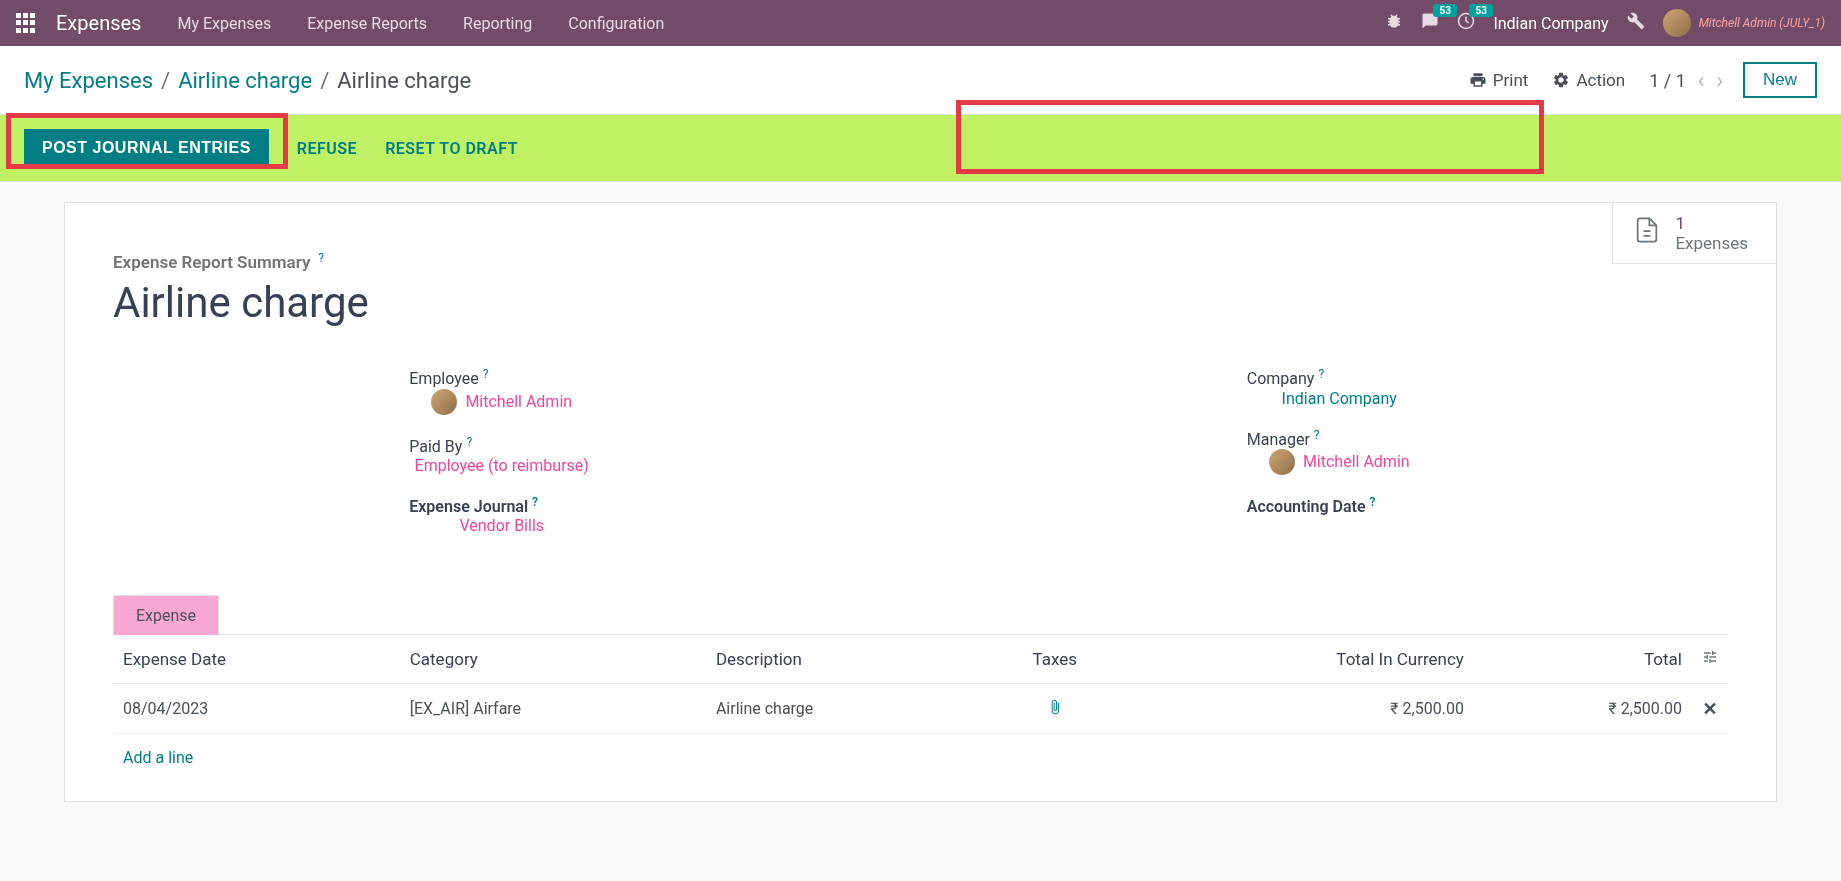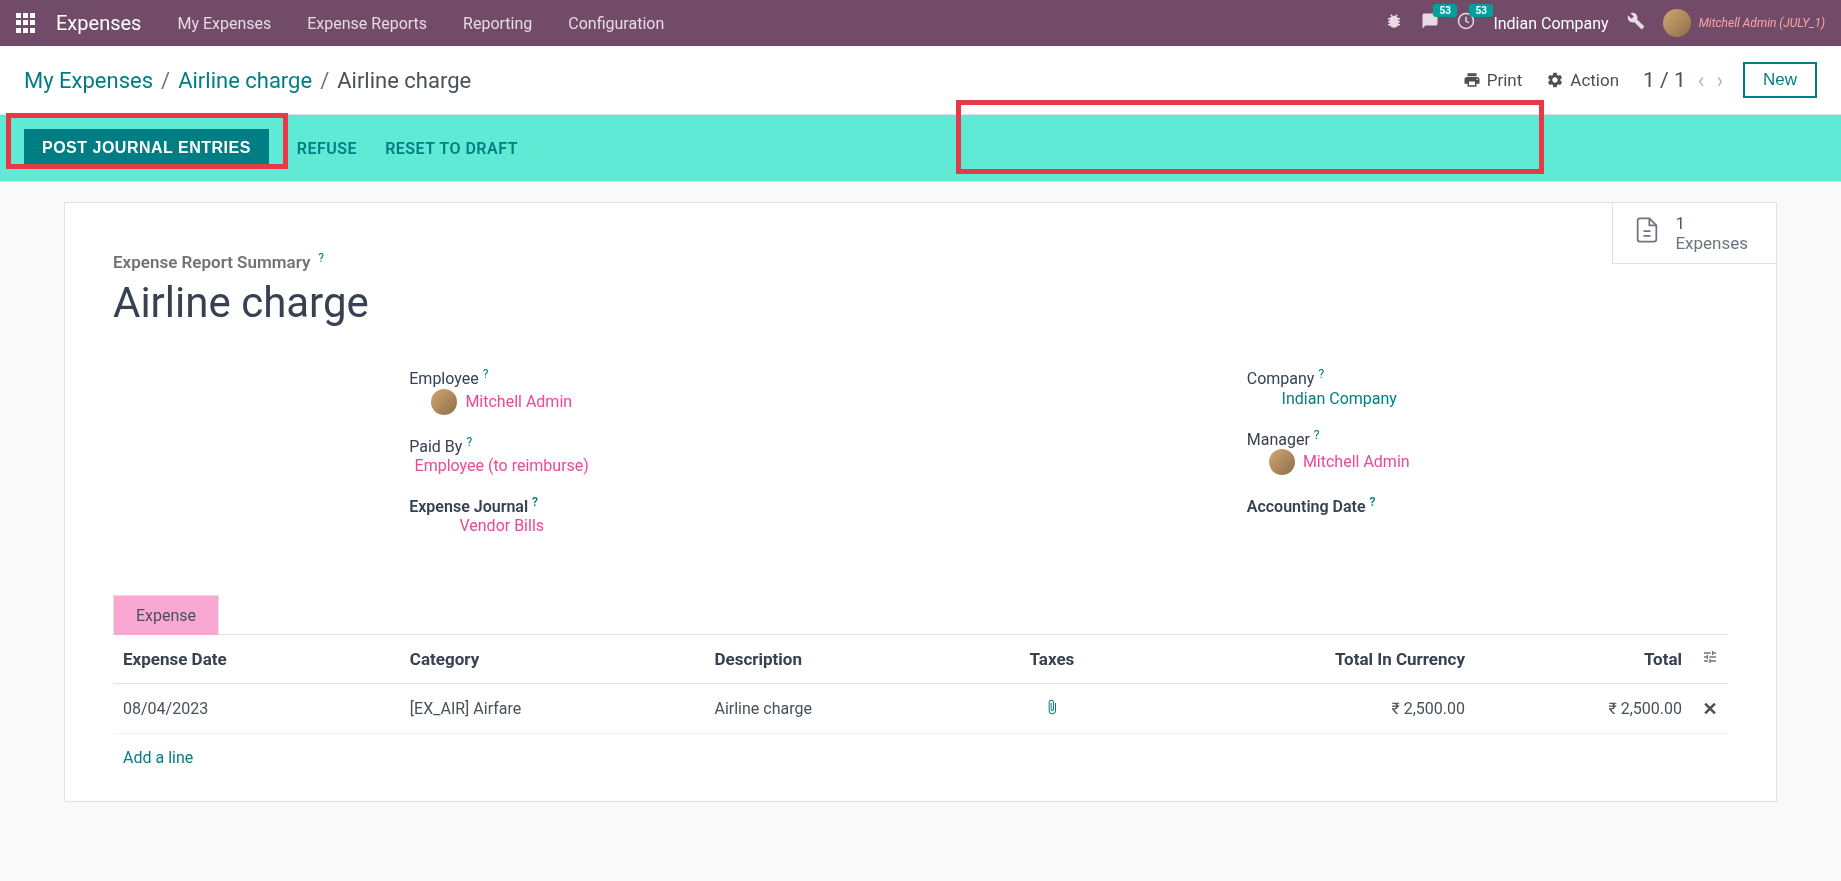--- a/index.html
+++ b/index.html
@@ -19,26 +19,26 @@
 .navbar .user-area { display: flex; align-items: center; gap: 8px; }
 .navbar .avatar { width: 28px; height: 28px; border-radius: 50%; background: linear-gradient(135deg, #d4a574, #8b6f47); }
 
 
 .breadcrumb-bar { background: #fff; padding: 16px 24px; display: flex; align-items: center; border-bottom: 1px solid #dee2e6; }
 .breadcrumb-bar .crumb { font-size: 22px; color: #017e84; cursor: pointer; }
 .breadcrumb-bar .crumb.active { color: #495057; cursor: default; }
 .breadcrumb-bar .sep { font-size: 22px; color: #6c757d; margin: 0 8px; }
 .breadcrumb-bar .spacer { flex: 1; }
 .breadcrumb-bar .act-btn { color: #495057; font-size: 17px; margin-left: 24px; cursor: pointer; display: flex; align-items: center; gap: 6px; }
-.breadcrumb-bar .pager { margin-left: 24px; font-size: 21px; color: #495057; }
+.breadcrumb-bar .pager { margin-left: 24px; font-size: 18px; color: #495057; }
 .breadcrumb-bar .pager-arrow { color: #adb5bd; font-size: 22px; margin-left: 12px; cursor: pointer; }
 .breadcrumb-bar .new-btn { margin-left: 20px; border: 2px solid #017e84; color: #017e84; padding: 6px 18px; font-size: 17px; cursor: pointer; background: #fff; }
 
 
-.action-bar { background: #5eead4; padding: 14px 24px; display: flex; align-items: center; border-bottom: 1px solid #dee2e6; position: relative; }
+.action-bar { background: #bef264; padding: 14px 24px; display: flex; align-items: center; border-bottom: 1px solid #dee2e6; position: relative; }
 .action-bar .primary-btn { background: #017e84; color: #fff; padding: 10px 18px; font-size: 16px; font-weight: 600; cursor: pointer; border: none; letter-spacing: 0.5px; }
 .action-bar .text-btn { color: #017e84; font-size: 16px; font-weight: 600; margin-left: 28px; cursor: pointer; letter-spacing: 0.5px; }
 .action-bar .spacer { flex: 1; }
 
 
 .pipeline { display: flex; align-items: center; }
 .pipeline .stage { position: relative; padding: 12px 24px 12px 36px; font-size: 15px; font-weight: 600; color: #6c757d; background: #fff; border-top: 1px solid #dee2e6; border-bottom: 1px solid #dee2e6; letter-spacing: 0.5px; }
 .pipeline .stage:first-child { padding-left: 24px; border-left: 1px solid #dee2e6; }
 .pipeline .stage:last-child { border-right: 1px solid #dee2e6; }
 .pipeline .stage::after { content: ''; position: absolute; right: -12px; top: 0; width: 0; height: 0; border-top: 23px solid transparent; border-bottom: 23px solid transparent; border-left: 12px solid #fff; z-index: 2; }
@@ -74,21 +74,21 @@
 .field-row .mini-avatar { width: 26px; height: 26px; border-radius: 50%; background: linear-gradient(135deg, #d4a574, #8b6f47); }
 
 
 .tabs { margin-top: 30px; padding: 0 48px; }
 .tab-list { display: flex; border-bottom: 1px solid #dee2e6; }
 .tab { padding: 10px 22px; font-size: 16px; color: #495057; border: 1px solid #dee2e6; border-bottom: none; background: #f9a8d4; cursor: pointer; margin-bottom: -1px; }
 
 
 .table-wrap { padding: 0 48px 20px 48px; }
 table { width: 100%; border-collapse: collapse; }
-th { text-align: left; padding: 14px 10px; font-size: 17px; font-weight: 700; border-bottom: 1px solid #dee2e6; color: #374151; }
+th { text-align: left; padding: 14px 10px; font-size: 17px; font-weight: 400; border-bottom: 1px solid #dee2e6; color: #374151; }
 th.r { text-align: right; }
 th.c { text-align: center; }
 td { padding: 14px 10px; font-size: 16px; border-bottom: 1px solid #f1f3f5; }
 td.r { text-align: right; }
 td.c { text-align: center; }
 .attach-icon { color: #017e84; font-size: 16px; }
 .remove-icon { color: #495057; font-size: 18px; cursor: pointer; font-weight: bold; }
 .add-line { color: #017e84; cursor: pointer; padding: 14px 10px; font-size: 16px; }
 .settings-icon-th { color: #6c757d; font-size: 16px; cursor: pointer; }
 </style>

